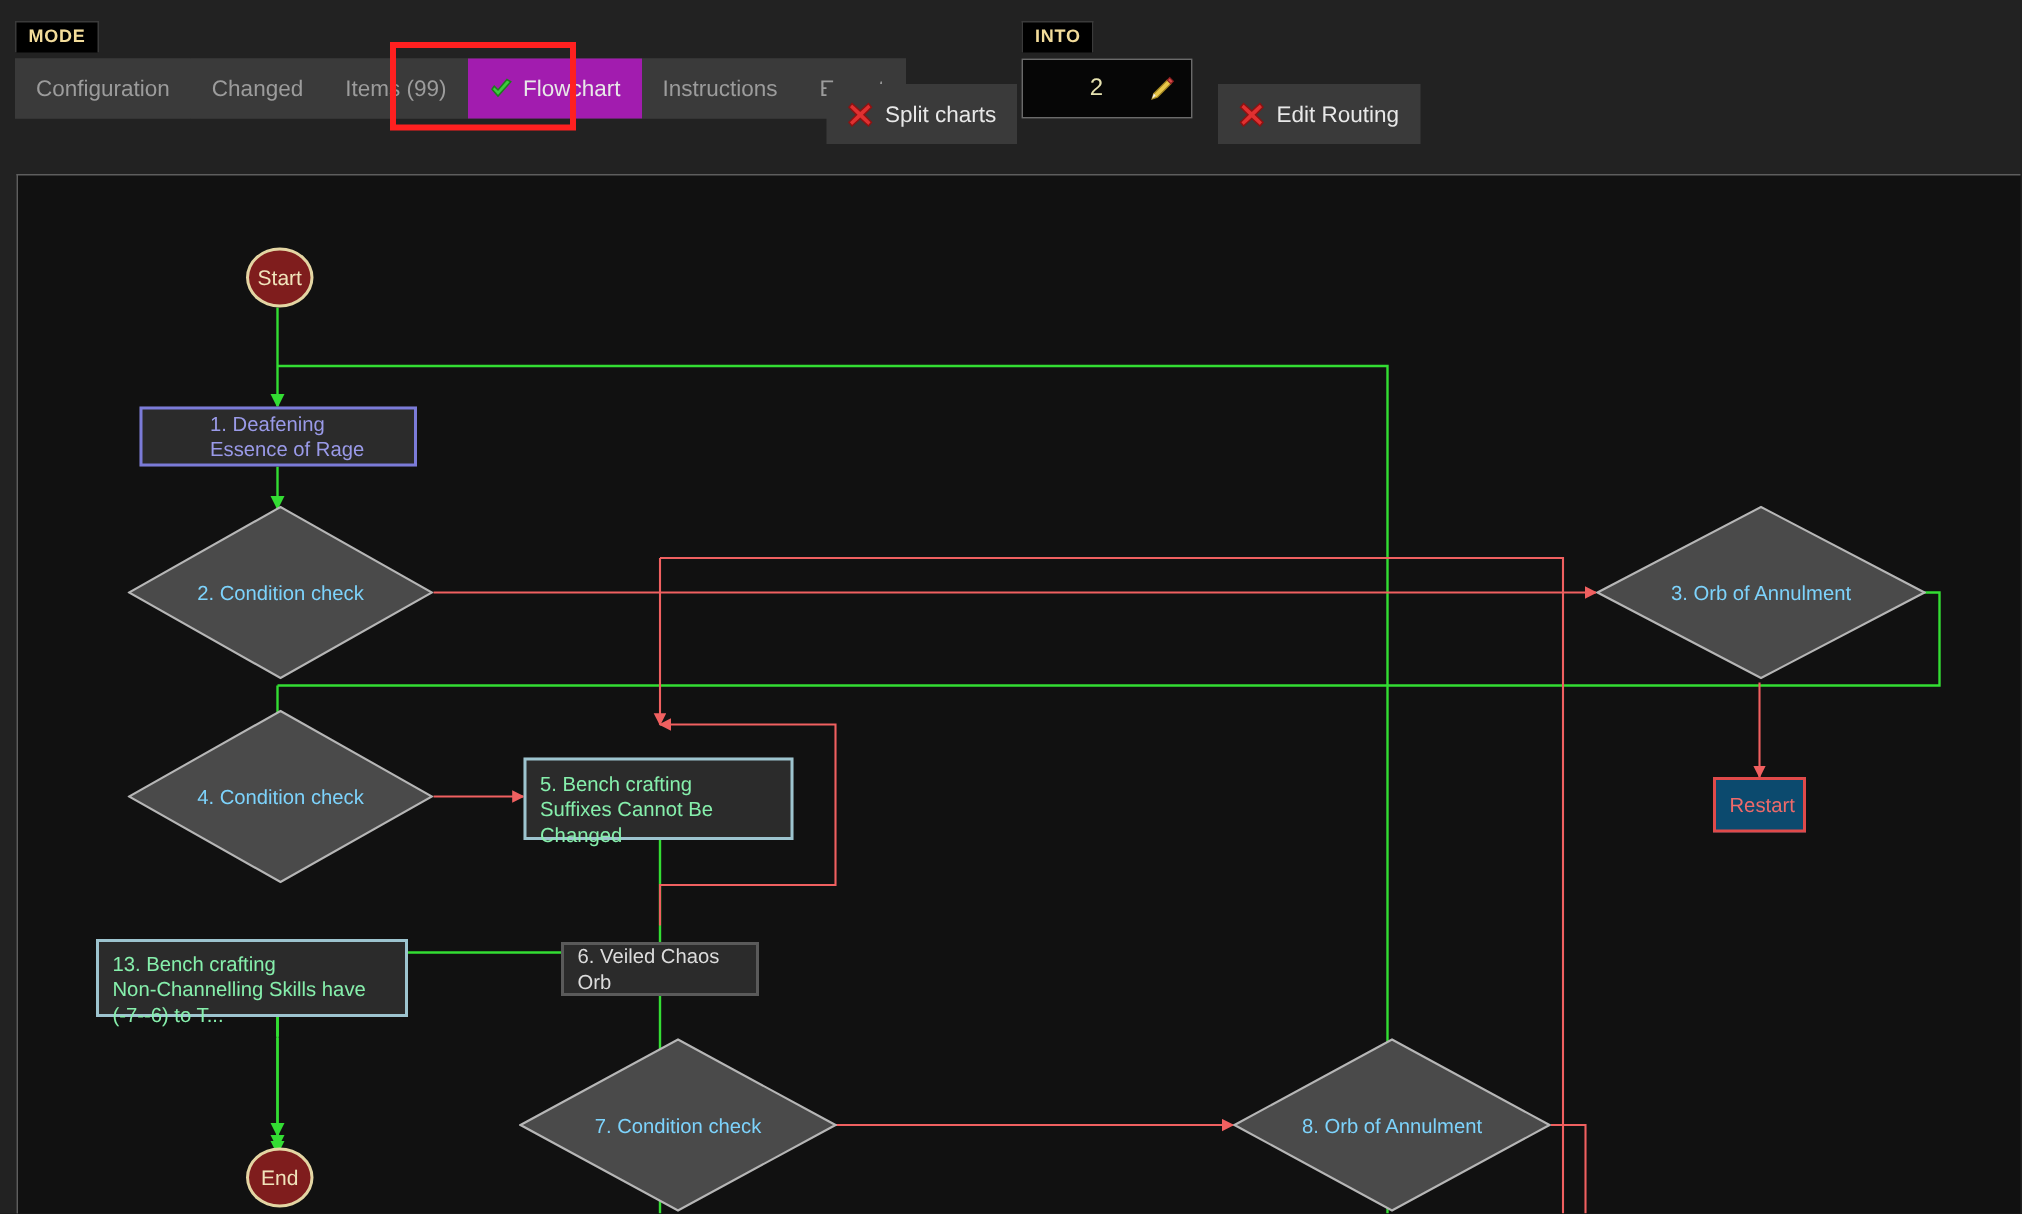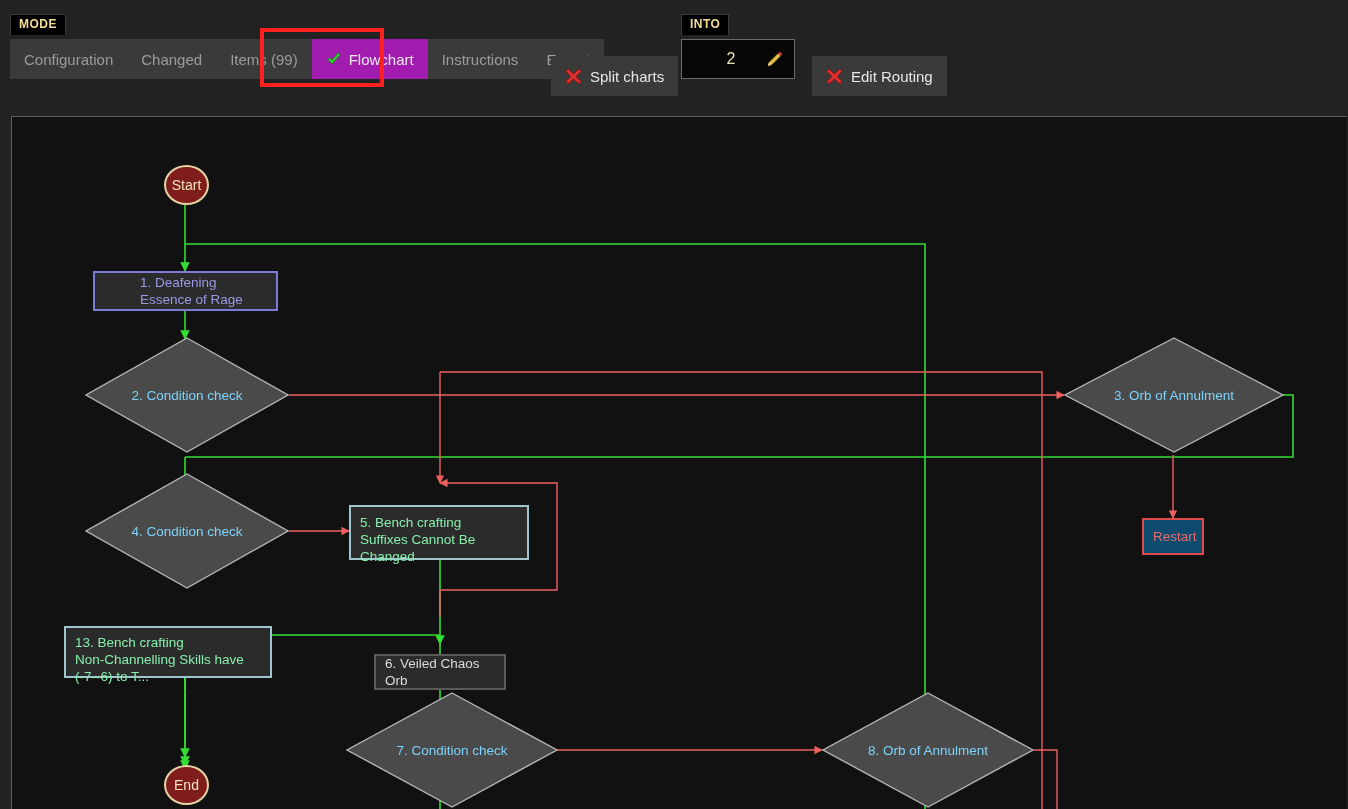--- a/index.html
+++ b/index.html
@@ -130,21 +130,21 @@
   }
 
   .node-rect {
     background: #2b2b2b;
     font-size: 13.5px;
     line-height: 17px;
     padding: 6px 9px;
   }
   .node-rect.purple { border: 2px solid #7b7bd8; color: #9a9ae8; }
   .node-rect.teal   { border: 2px solid #9dc4cf; color: #86efac; }
-  .node-rect.gray   { border: 2px solid #5a5a5a; color: #dcdcdc; margin-top: 26px; }
+  .node-rect.gray   { border: 2px solid #5a5a5a; color: #dcdcdc; }
   .node-rect.red    { border: 2px solid #e04a4a; background:#0c4a6e; color: #ef6a6a;
                       justify-content: flex-start; }
   .node-rect.center { justify-content: center; }
 
   .diamond-wrap { position: absolute; z-index: 2; }
   .diamond-wrap svg { position: absolute; left: 0; top: 0; }
   .diamond-label {
     position: absolute; left: 0; top: 0;
     width: 100%; height: 100%;
     display: flex; align-items: center; justify-content: center;

